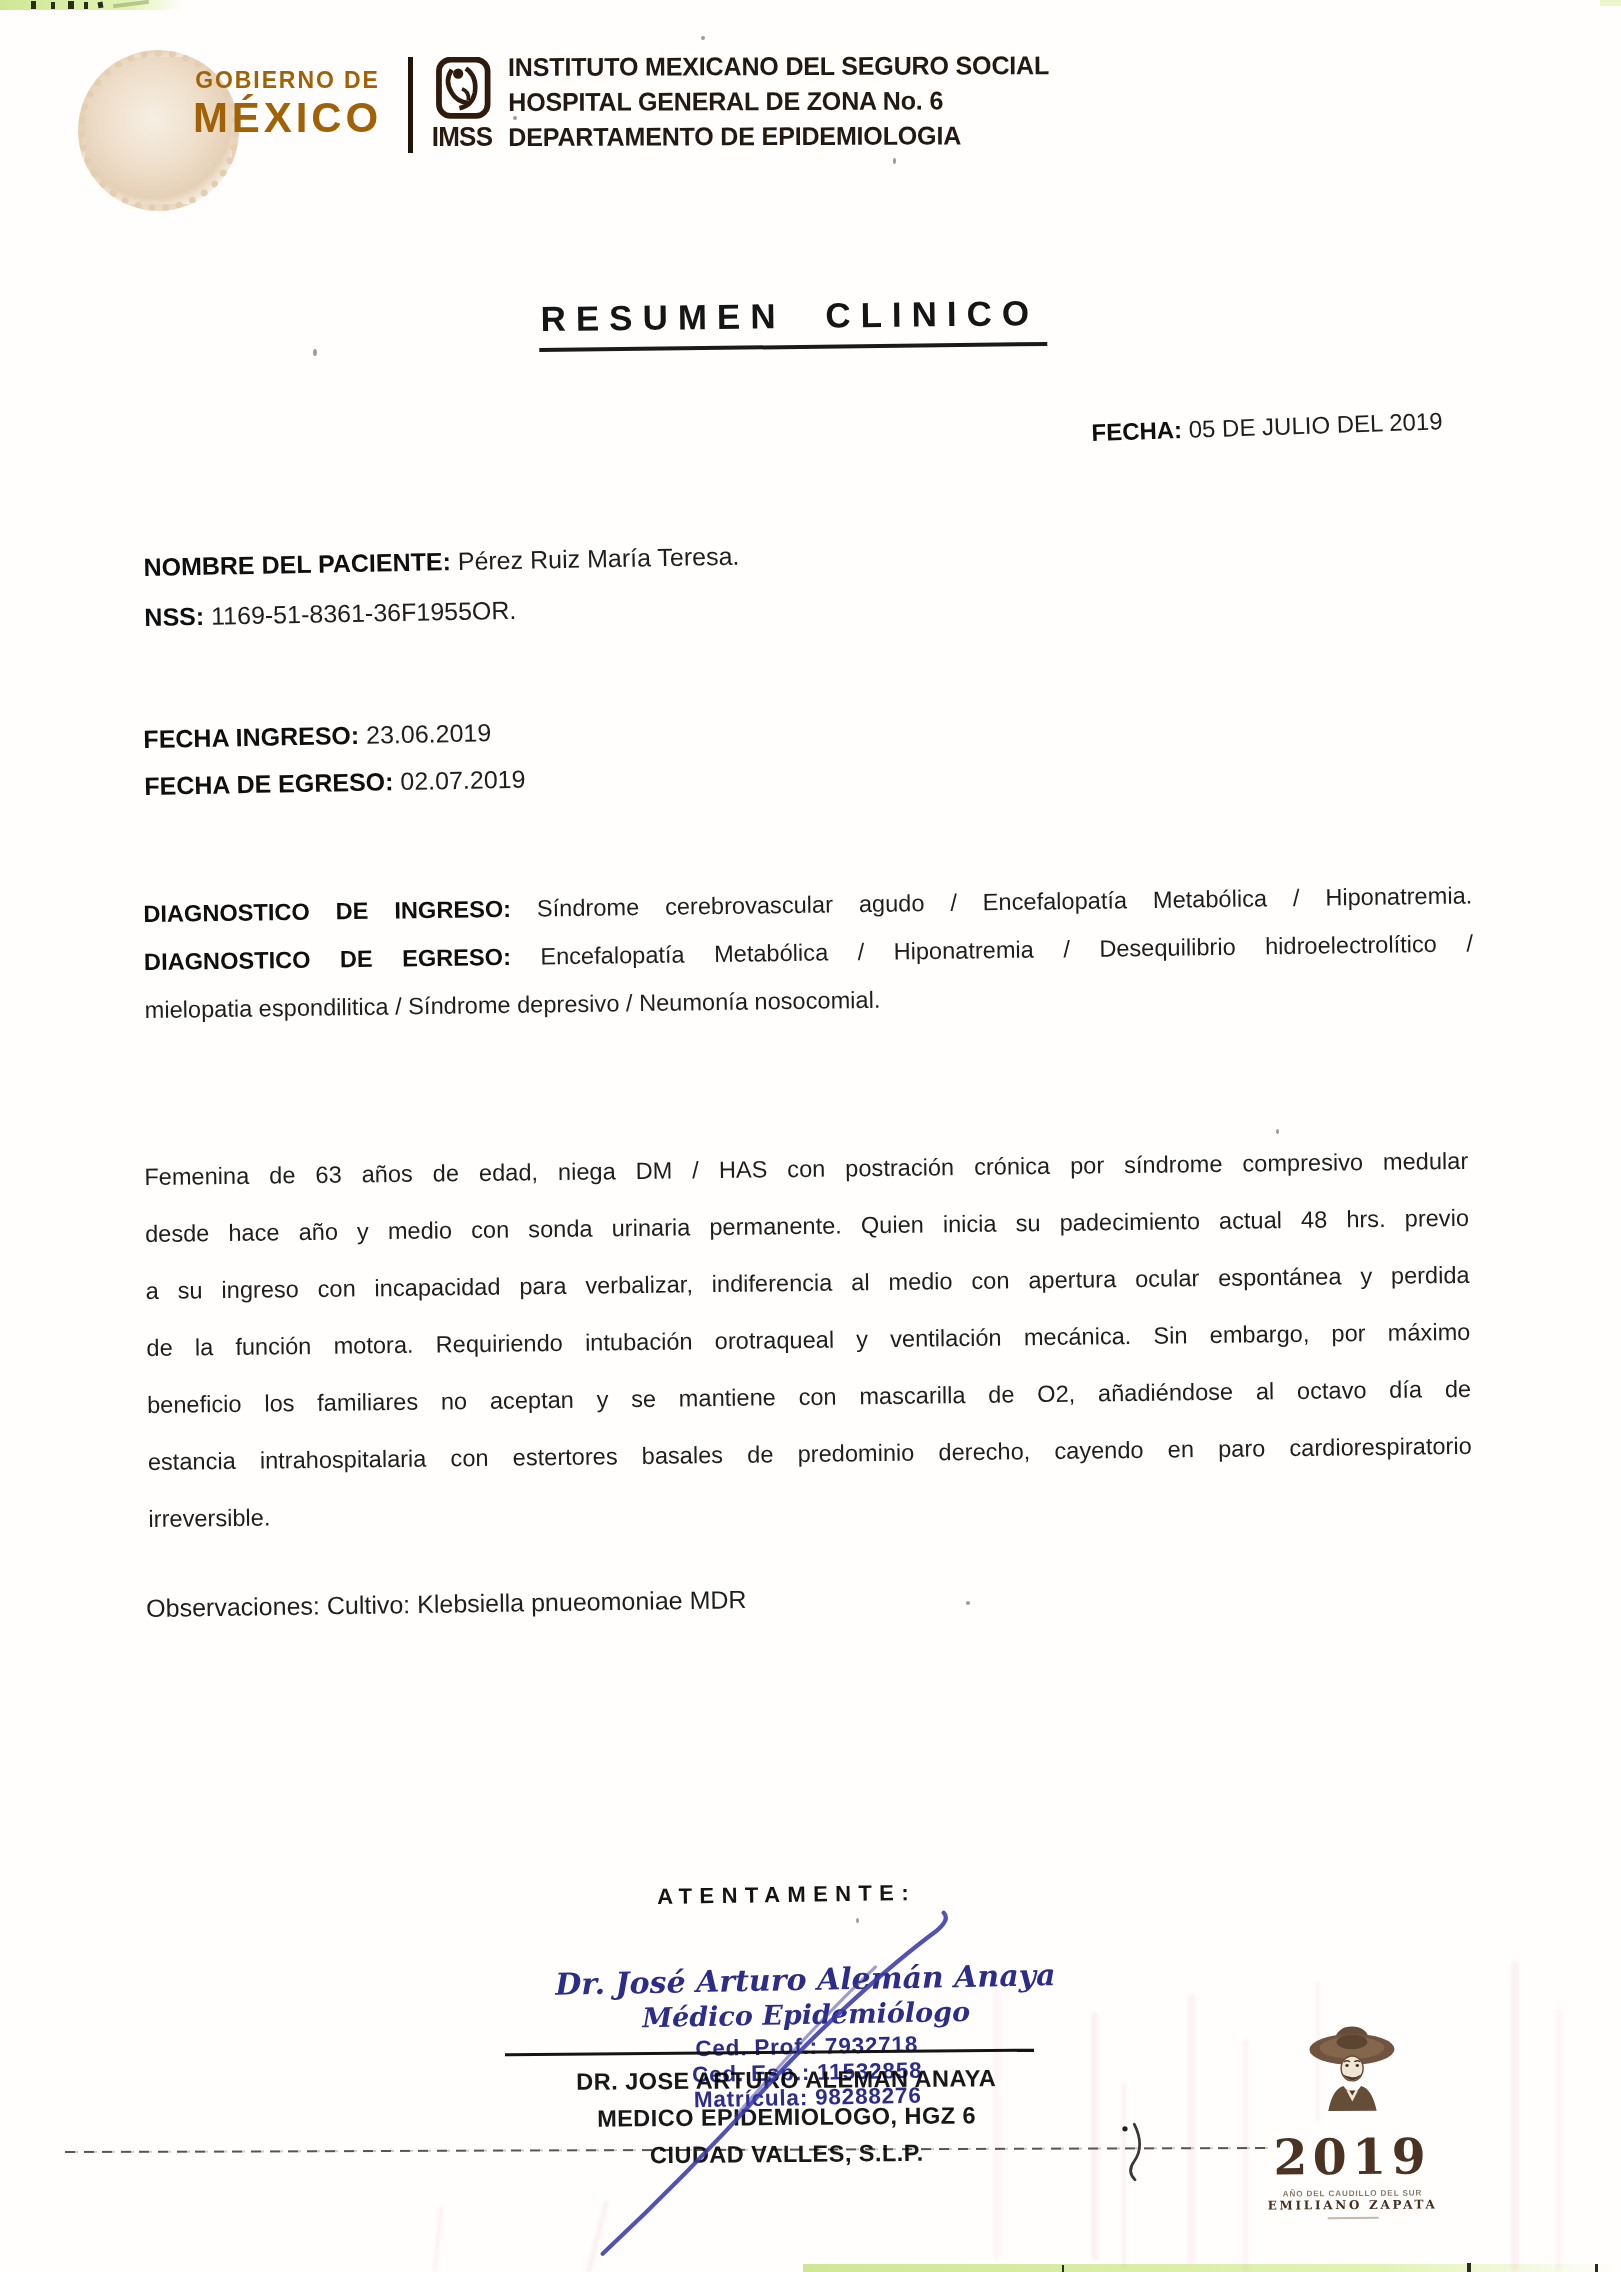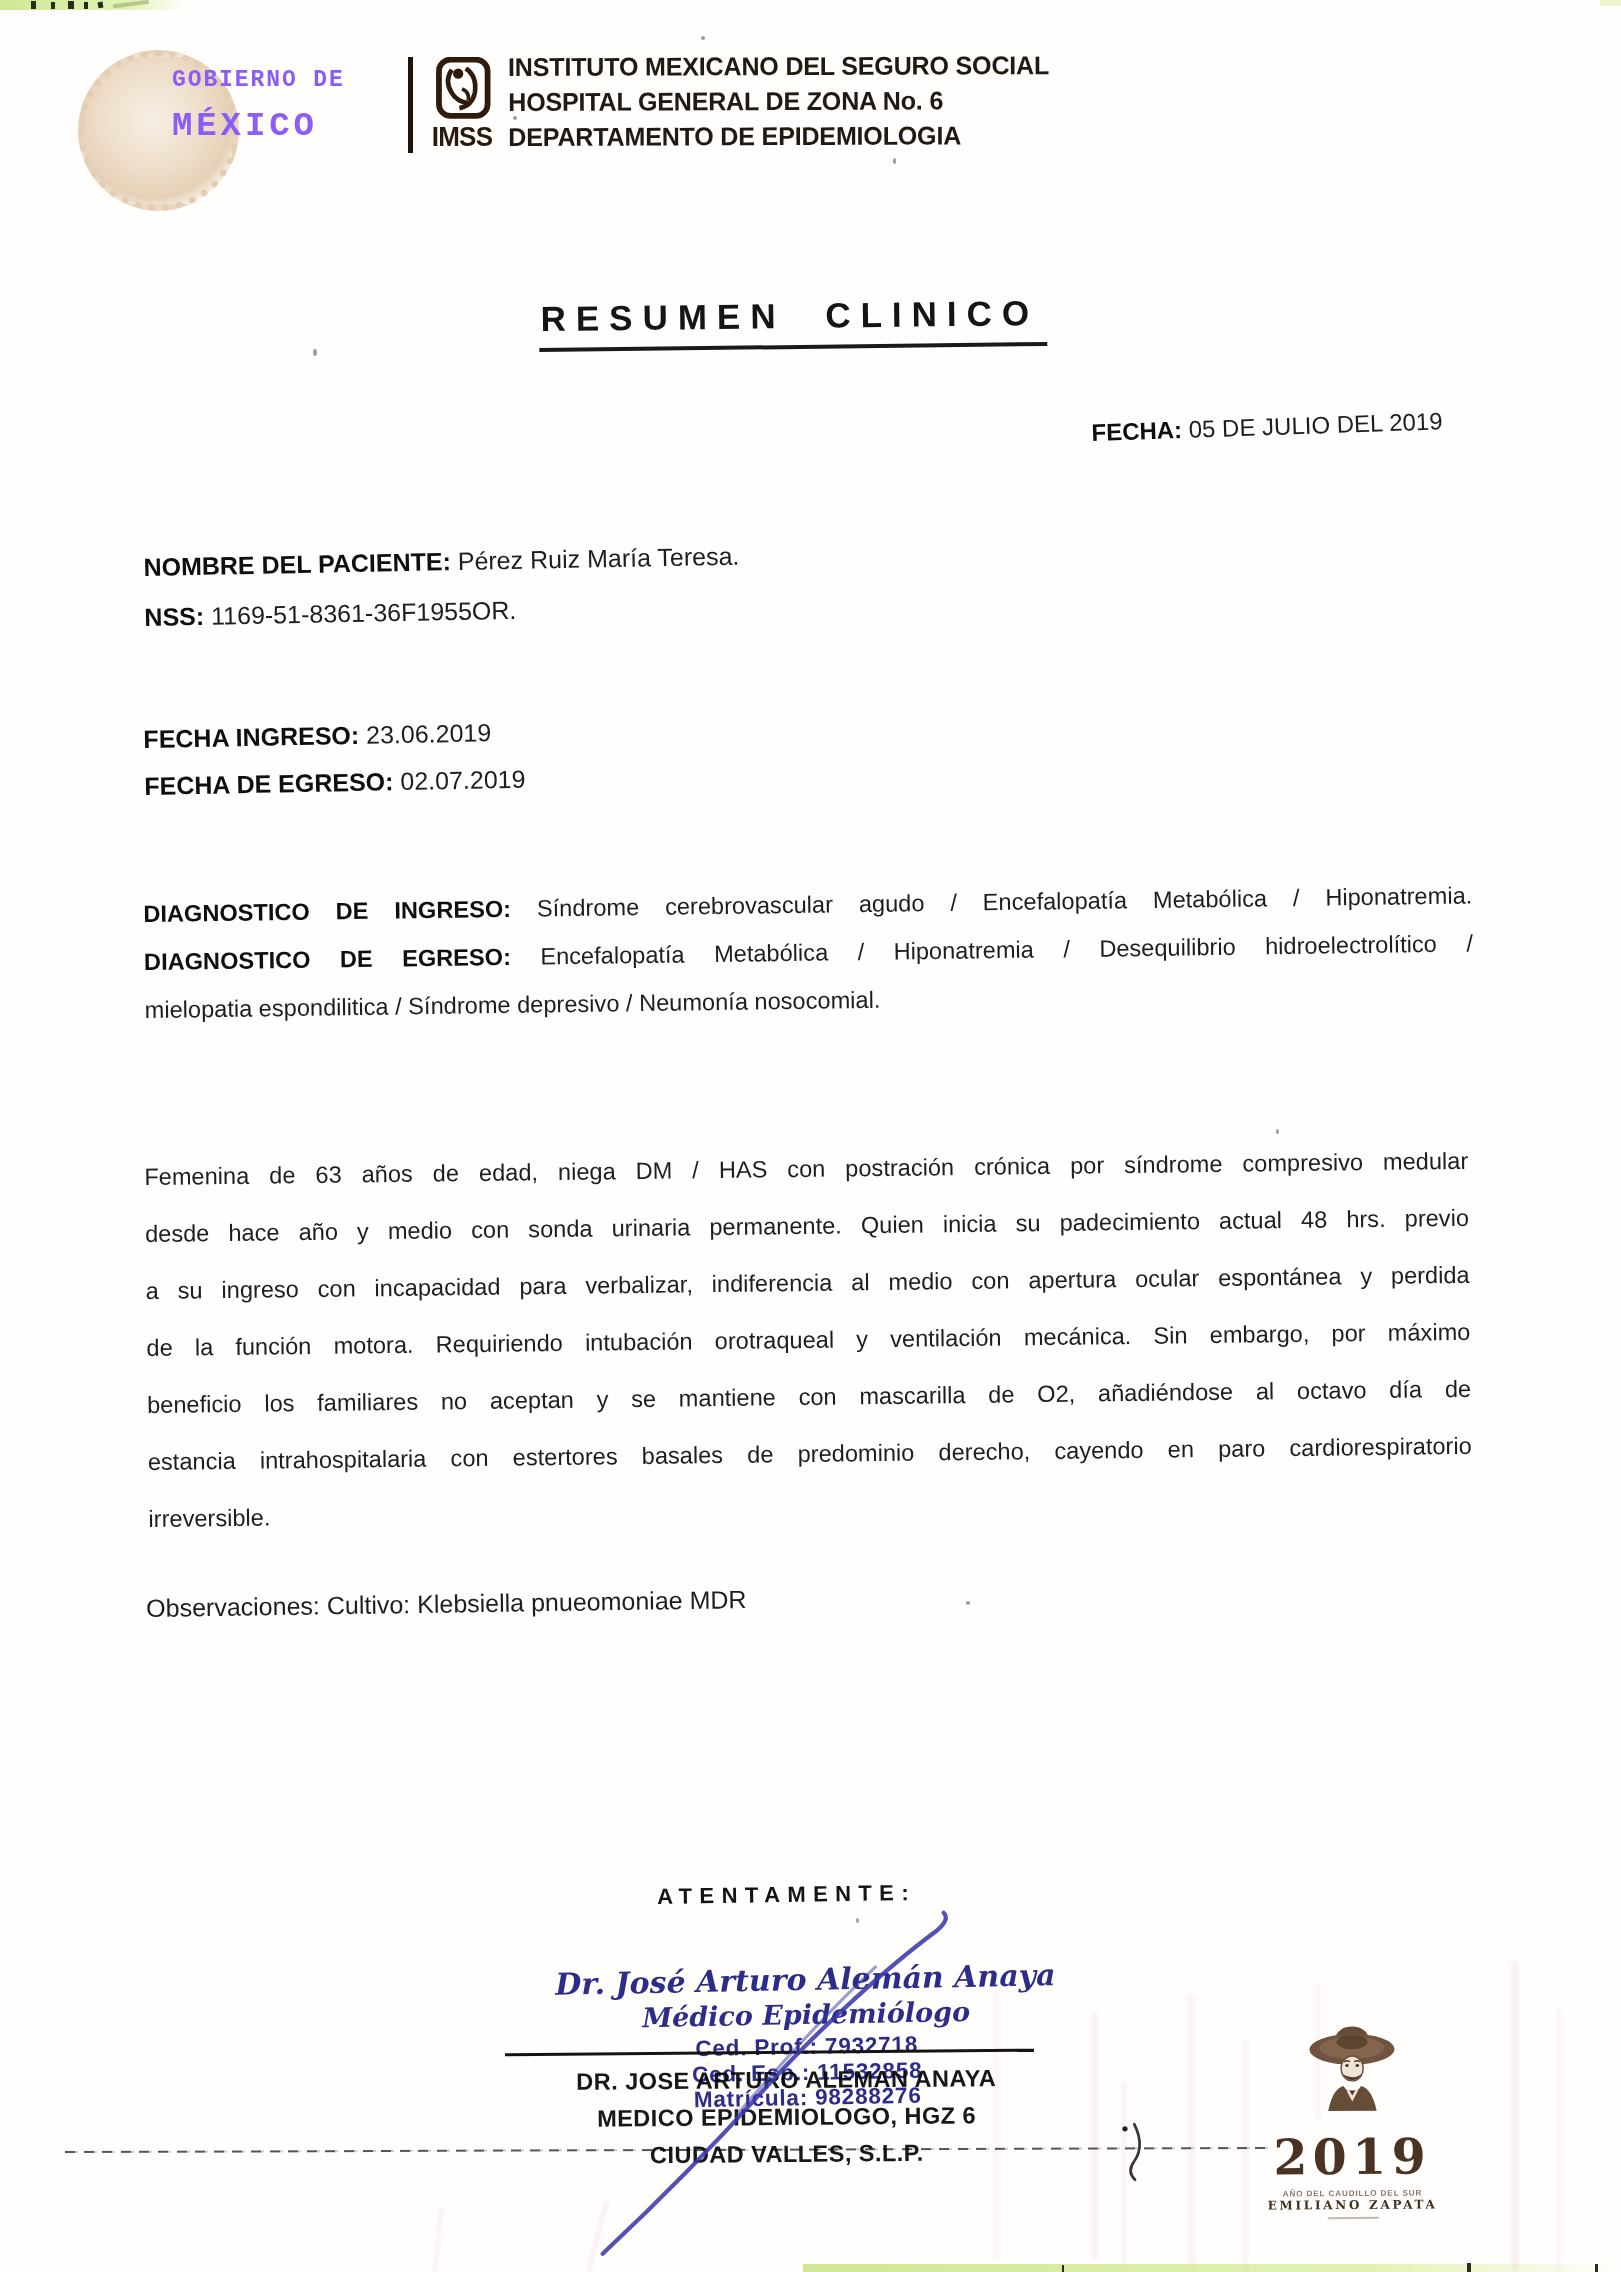--- a/index.html
+++ b/index.html
@@ -10,23 +10,23 @@
   }
   .abs{position:absolute;}
   .b{font-weight:700;color:#0f0f0f;}
 
   
   .seal{
     left:78px;top:50px;width:147px;height:147px;border-radius:50%;
     background:radial-gradient(circle at 46% 42%, #f5ecdf 0%, #ecd9c0 40%, #e0c6a6 68%, #f3e8d8 78%, transparent 82%);
     border:7px dotted #ddc3a2;opacity:.8;
   }
-  .gov{left:172px;top:67px;width:231px;text-align:left;color:#8b5cf6;font-family:Liberation Mono, monospace;font-weight:700;}
+  .gov{left:172px;top:67px;width:231px;text-align:center;color:#a16207;font-family:Liberation Sans, sans-serif;font-weight:700;}
   .gov1{font-size:23px;letter-spacing:1.9px;}
-  .gov2{font-size:34px;letter-spacing:3.9px;margin-top:12px;line-height:43px;}
+  .gov2{font-size:42px;letter-spacing:3.9px;margin-top:2px;line-height:43px;}
   .divbar{left:408px;top:57px;width:5.4px;height:96px;background:#20130a;}
   .imss{left:423px;top:57px;width:78px;text-align:center;color:#2a190e;}
   .imss-word{font-weight:700;font-size:26px;letter-spacing:-0.8px;margin-top:-1.6px;transform:scaleY(1.05);}
   .inst{left:508px;top:50px;font-weight:700;font-size:25.6px;line-height:35px;color:#221a12;transform:scaleX(.98) rotate(-0.2deg);transform-origin:left top;letter-spacing:-0.2px;}
 
   
   .title{
     left:539px;top:296px;font-size:35px;font-weight:700;color:#151515;
     letter-spacing:10px;word-spacing:20px;padding:0 7.8px 9.3px 1.6px;
     border-bottom:4.7px solid #1a1a1a;transform:rotate(-0.7deg);

